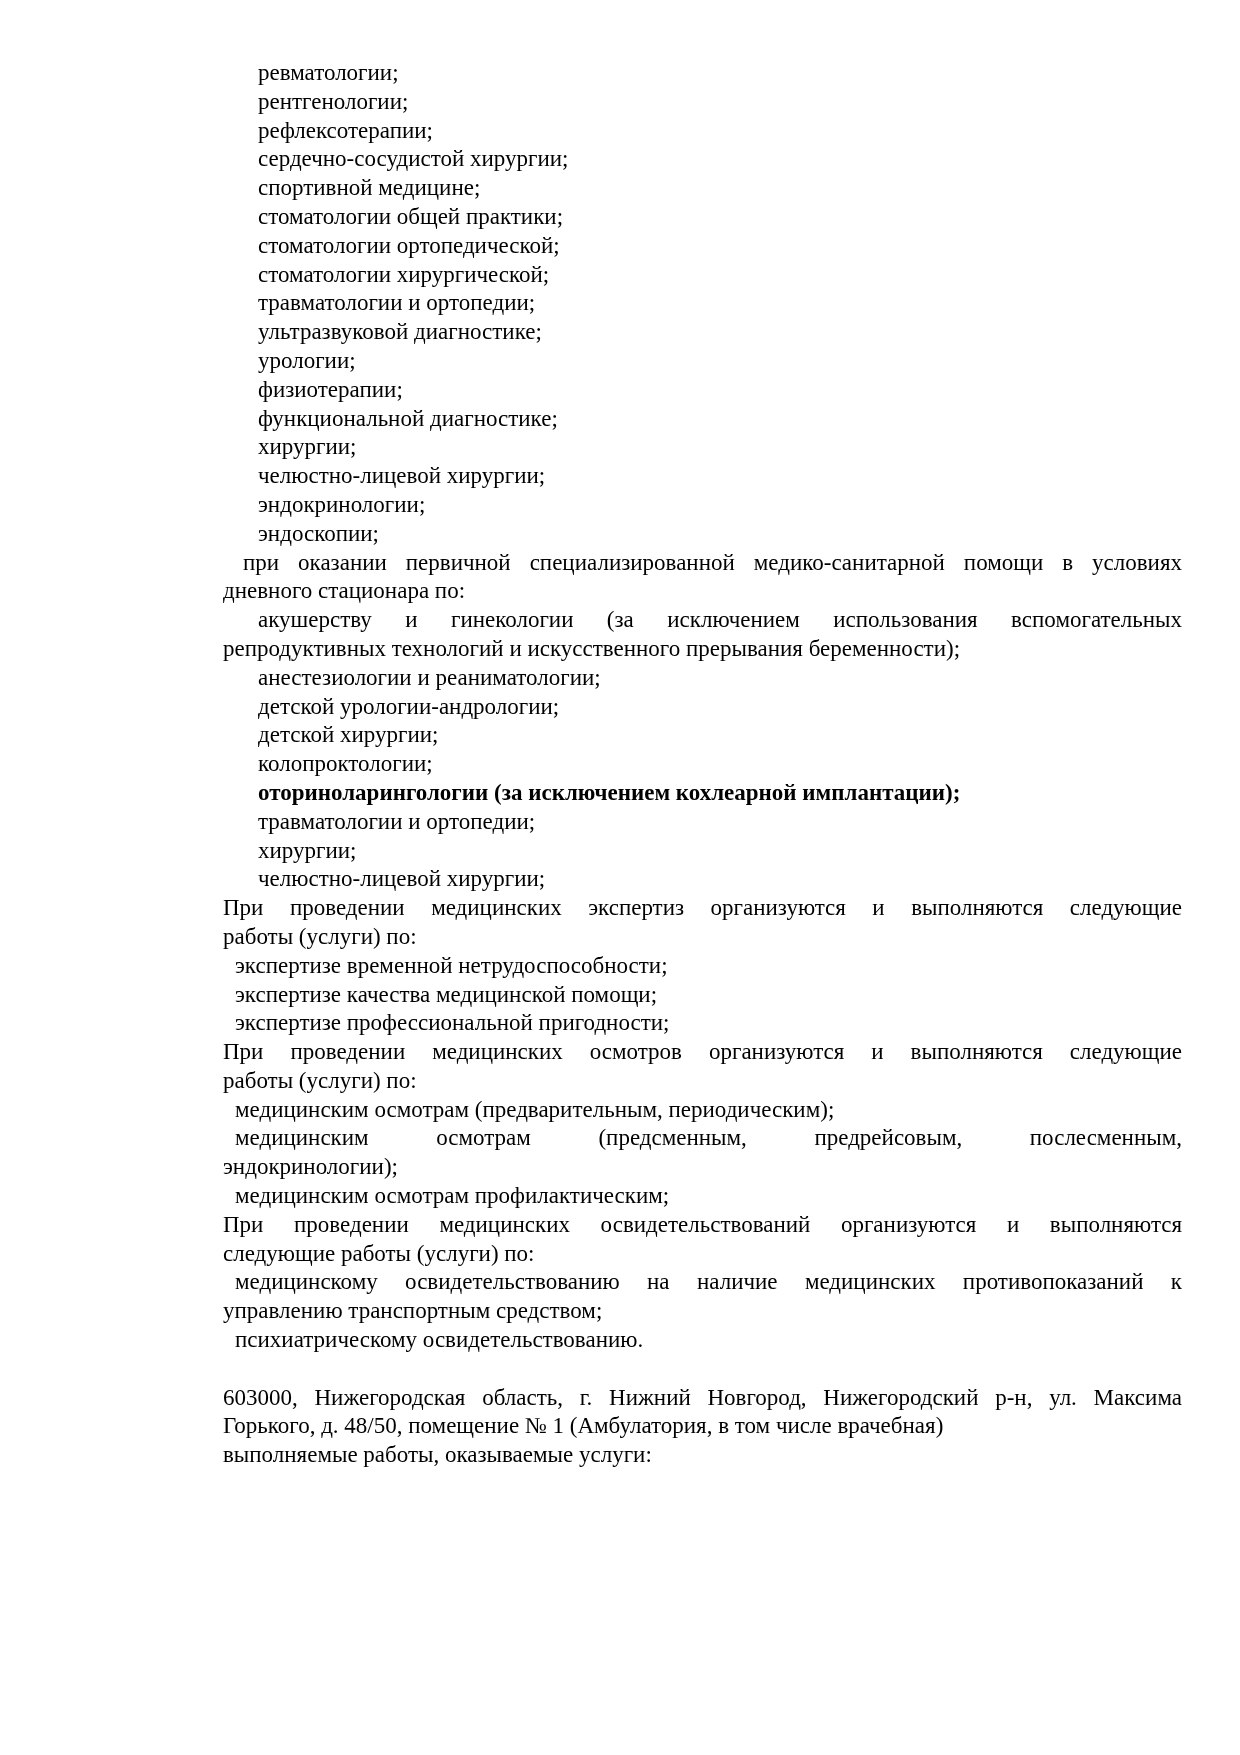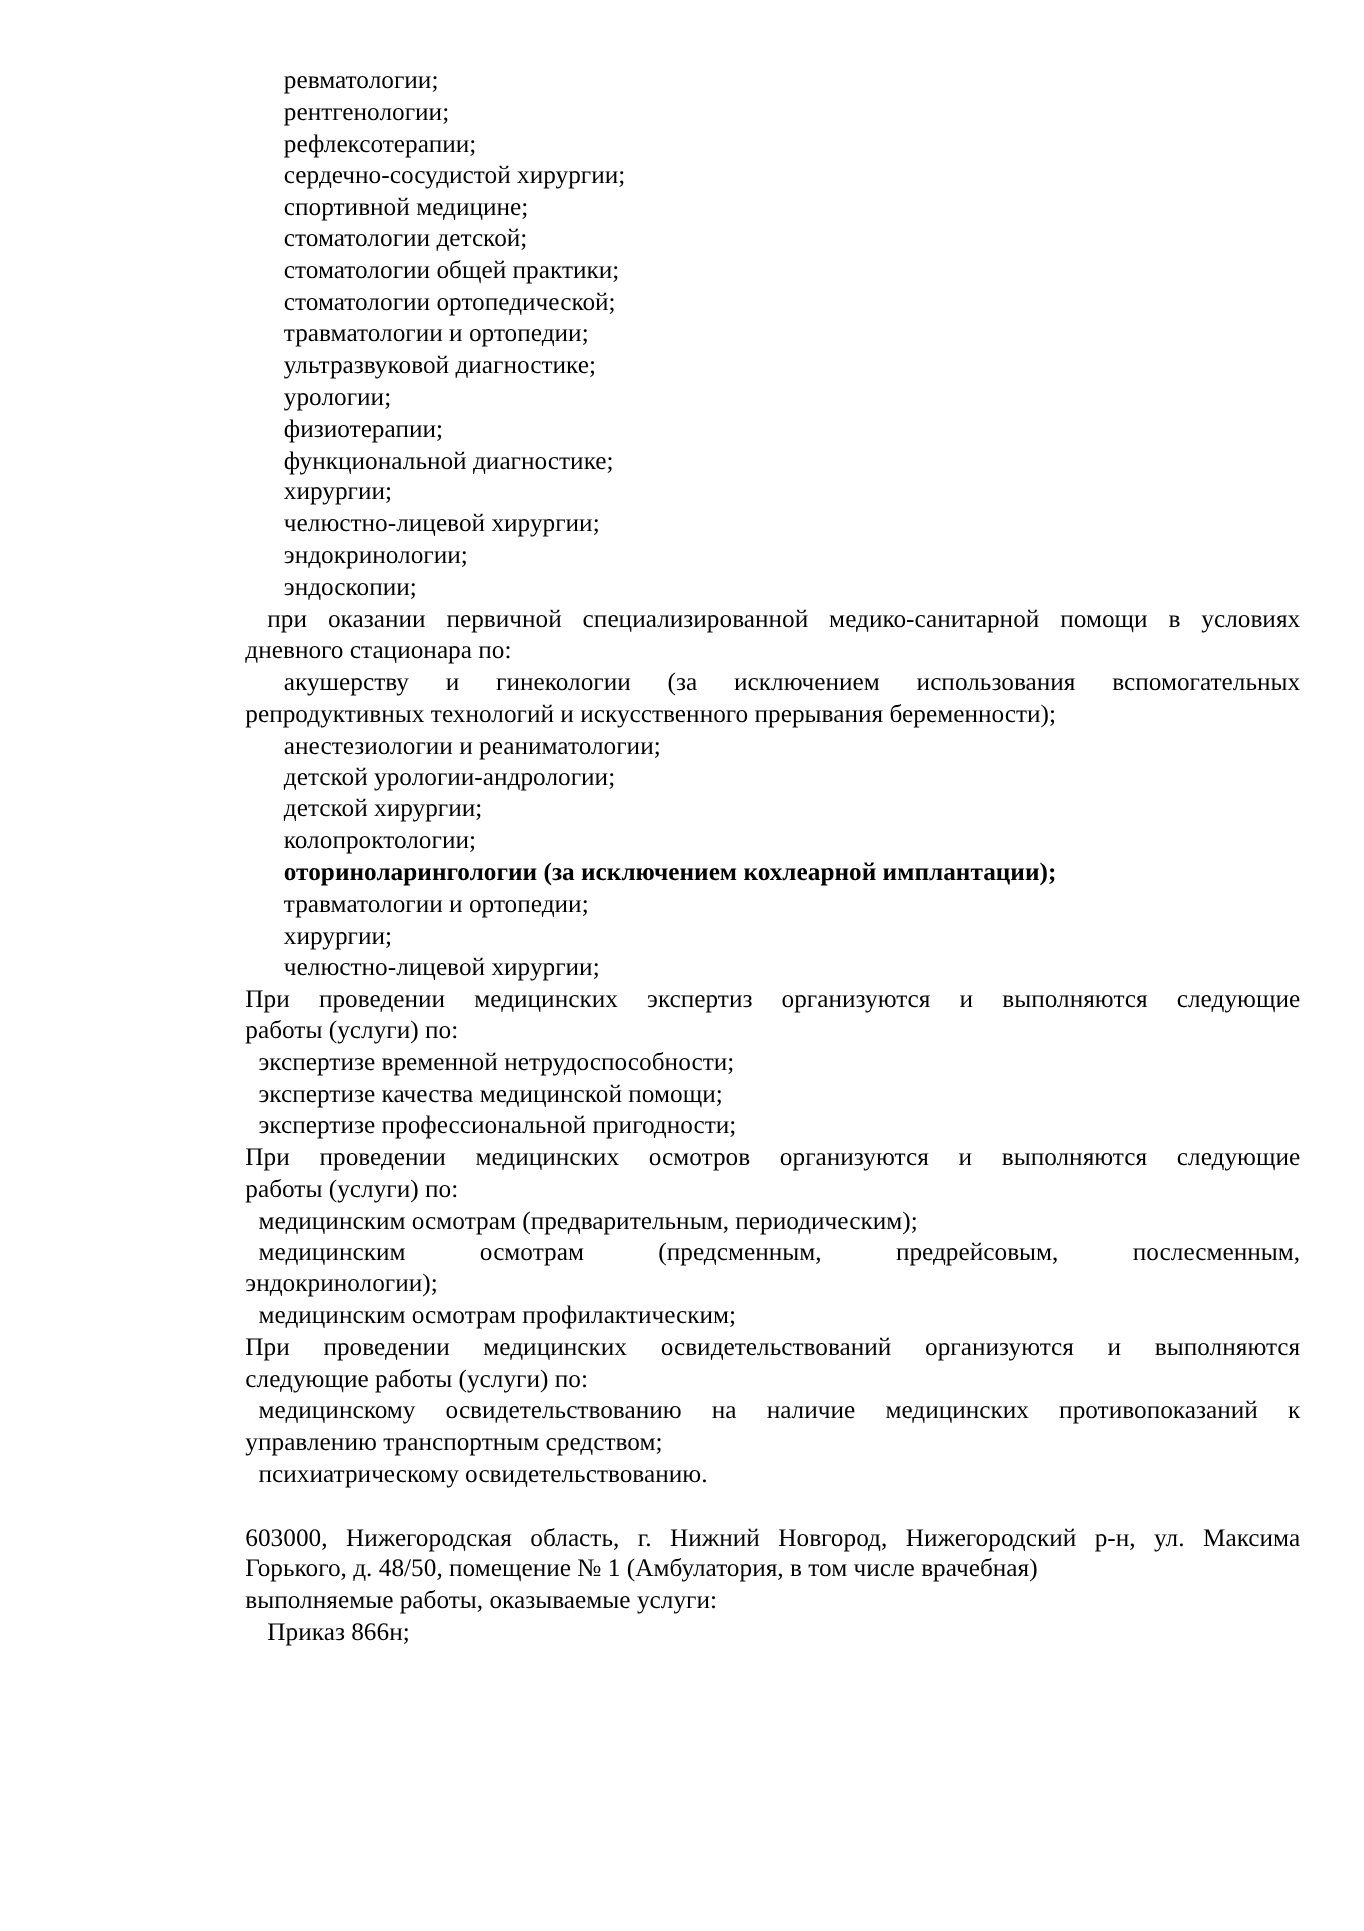--- a/index.html
+++ b/index.html
@@ -37,23 +37,23 @@
 <body>
 
 <div class="page" style="background: rgb(255, 255, 255); color: rgb(0, 0, 0);">
   <div class="text-block">
 
   <div class="line" style="padding-left: 35px;">ревматологии;</div>
       <div class="line" style="padding-left: 35px;">рентгенологии;</div>
       <div class="line" style="padding-left: 35px;">рефлексотерапии;</div>
       <div class="line" style="padding-left: 35px;">сердечно-сосудистой хирургии;</div>
       <div class="line" style="padding-left: 35px;">спортивной медицине;</div>
-      <div class="line" style="padding-left: 35px;">стоматологии детской;</div>
       <div class="line" style="padding-left: 35px;">стоматологии общей практики;</div>
       <div class="line" style="padding-left: 35px;">стоматологии ортопедической;</div>
+      <div class="line" style="padding-left: 35px;">стоматологии хирургической;</div>
       <div class="line" style="padding-left: 35px;">травматологии и ортопедии;</div>
       <div class="line" style="padding-left: 35px;">ультразвуковой диагностике;</div>
       <div class="line" style="padding-left: 35px;">урологии;</div>
       <div class="line" style="padding-left: 35px;">физиотерапии;</div>
       <div class="line" style="padding-left: 35px;">функциональной диагностике;</div>
       <div class="line" style="padding-left: 35px;">хирургии;</div>
       <div class="line" style="padding-left: 35px;">челюстно-лицевой хирургии;</div>
       <div class="line" style="padding-left: 35px;">эндокринологии;</div>
       <div class="line" style="padding-left: 35px;">эндоскопии;</div>
       <div class="line justified" style="padding-left: 20px;">при оказании первичной специализированной медико-санитарной помощи в условиях</div>
@@ -81,15 +81,14 @@
       <div class="line" style="padding-left: 12px;">медицинским осмотрам профилактическим;</div>
       <div class="line justified">При проведении медицинских освидетельствований организуются и выполняются</div>
       <div class="line">следующие работы (услуги) по:</div>
       <div class="line justified" style="padding-left: 12px;">медицинскому освидетельствованию на наличие медицинских противопоказаний к</div>
       <div class="line">управлению транспортным средством;</div>
       <div class="line" style="padding-left: 12px;">психиатрическому освидетельствованию.</div>
       <div class="line"></div>
       <div class="line justified">603000, Нижегородская область, г. Нижний Новгород, Нижегородский р-н, ул. Максима</div>
       <div class="line">Горького, д. 48/50, помещение № 1 (Амбулатория, в том числе врачебная)</div>
       <div class="line">выполняемые работы, оказываемые услуги:</div>
-      <div class="line" style="padding-left: 20px;">Приказ 866н;</div>
     </div>
 </div>
 
 </body></html>

